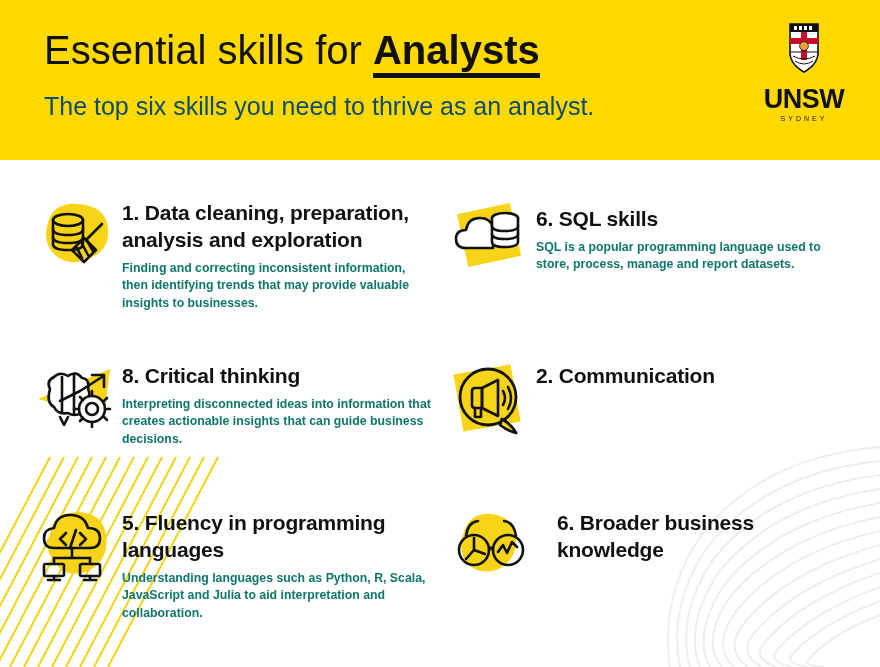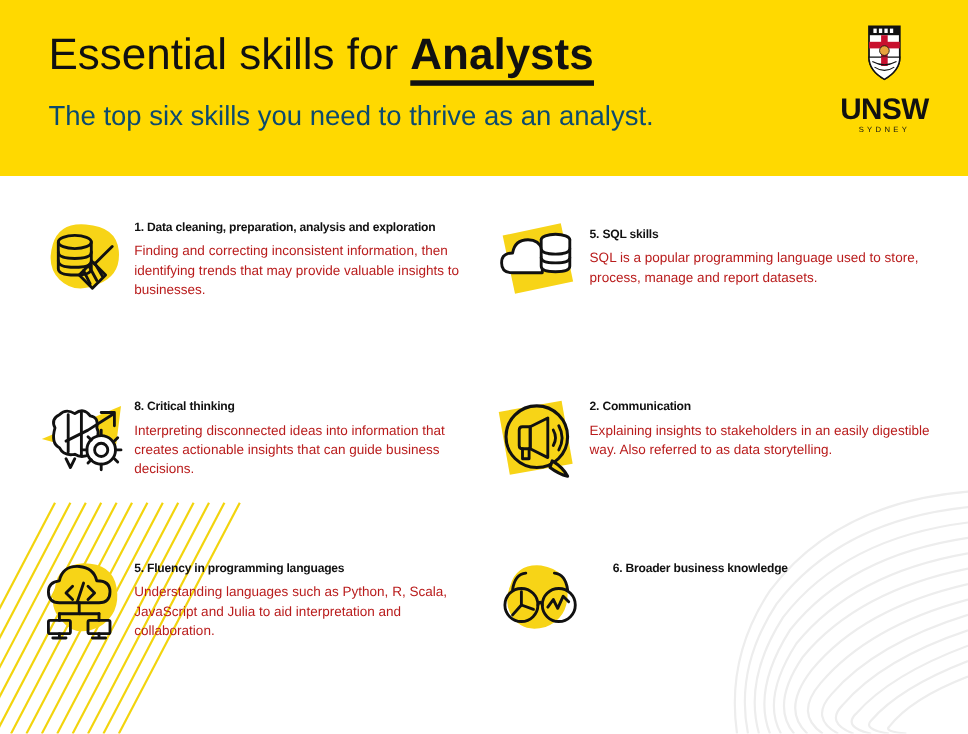--- a/index.html
+++ b/index.html
@@ -127,32 +127,32 @@
   .card-icon {
     width: 92px;
     min-width: 92px;
     height: 92px;
     position: relative;
   }
   .card-body {
     padding-top: 4px;
   }
   .card-title {
-    font-size: 11px;
+    font-size: 21px;
     font-weight: 700;
     color: #111111;
     line-height: 1.28;
     letter-spacing: -0.2px;
     margin: 0 0 6px 0;
     font-family: "Liberation Sans", sans-serif;
   }
   .card-desc {
     font-size: 12.3px;
-    font-weight: 400;
-    color: #b91c1c;
+    font-weight: 700;
+    color: #0f766e;
     line-height: 1.43;
     margin: 0;
     font-family: "Liberation Sans", sans-serif;
   }
 
   
   .card-1 { left: 30px;  top: 32px;  width: 420px; }
   .card-2 { left: 444px; top: 32px;  width: 420px; }
   .card-3 { left: 30px;  top: 195px; width: 420px; }
   .card-4 { left: 444px; top: 195px; width: 420px; }
@@ -289,21 +289,21 @@
         </g>
         <g stroke="#111111" stroke-width="2.6" fill="#ffffff" stroke-linecap="round" stroke-linejoin="round">
           <ellipse cx="61" cy="26" rx="13" ry="5"></ellipse>
           <path d="M48 26 L48 50 Q48 55 61 55 Q74 55 74 50 L74 26"></path>
           <path d="M48 34 Q48 39 61 39 Q74 39 74 34"></path>
           <path d="M48 42 Q48 47 61 47 Q74 47 74 42"></path>
         </g>
       </svg>
     </div>
     <div class="card-body">
-      <h3 class="card-title">5. SQL skills</h3>
+      <h3 class="card-title">6. SQL skills</h3>
       <p class="card-desc">SQL is a popular programming language used to store, process, manage and report datasets.</p>
     </div>
   </div>
 
   <div class="card card-3">
     <div class="card-icon">
       <svg width="92" height="92" viewBox="0 0 92 92" xmlns="http://www.w3.org/2000/svg">
         <path d="M8 44 L80 14 L74 62 Z" fill="#F7D417"></path>
         <g stroke="#111111" stroke-width="2.6" fill="#ffffff" stroke-linecap="round" stroke-linejoin="round">
           <path d="M20 34 Q16 26 24 22 Q30 16 38 21 Q46 15 52 23 Q60 24 58 34 Q62 42 54 46 L52 58 Q44 62 38 58 Q28 60 24 52 Q16 48 20 34 Z"></path>
@@ -338,21 +338,20 @@
           <path d="M28 36 L28 50 Q28 53 31 53 L38 53 L38 33 L31 33 Q28 33 28 36 Z"></path>
           <path d="M38 33 L54 25 L54 61 L38 53 Z"></path>
           <path d="M31 53 L31 62 L37 62 L37 53"></path>
           <path d="M59 36 Q63 43 59 50"></path>
           <path d="M64 32 Q70 43 64 54"></path>
         </g>
       </svg>
     </div>
     <div class="card-body">
       <h3 class="card-title">2. Communication</h3>
-      <p class="card-desc">Explaining insights to stakeholders in an easily digestible way. Also referred to as data storytelling.</p>
     </div>
   </div>
 
   <div class="card card-5">
     <div class="card-icon">
       <svg width="92" height="92" viewBox="0 0 92 92" xmlns="http://www.w3.org/2000/svg">
         <path d="M20 34 Q22 14 46 12 Q72 12 76 34 Q80 58 60 70 Q38 80 26 64 Q14 52 20 34 Z" fill="#F7D417"></path>
         <g stroke="#111111" stroke-width="2.6" fill="none" stroke-linecap="round" stroke-linejoin="round">
           <path d="M24 48 Q14 48 14 38 Q14 29 24 28 Q27 14 42 15 Q55 16 58 28 Q70 28 70 38 Q70 48 60 48 Z"></path>
           <path d="M36 33 L30 39 L36 45"></path>

